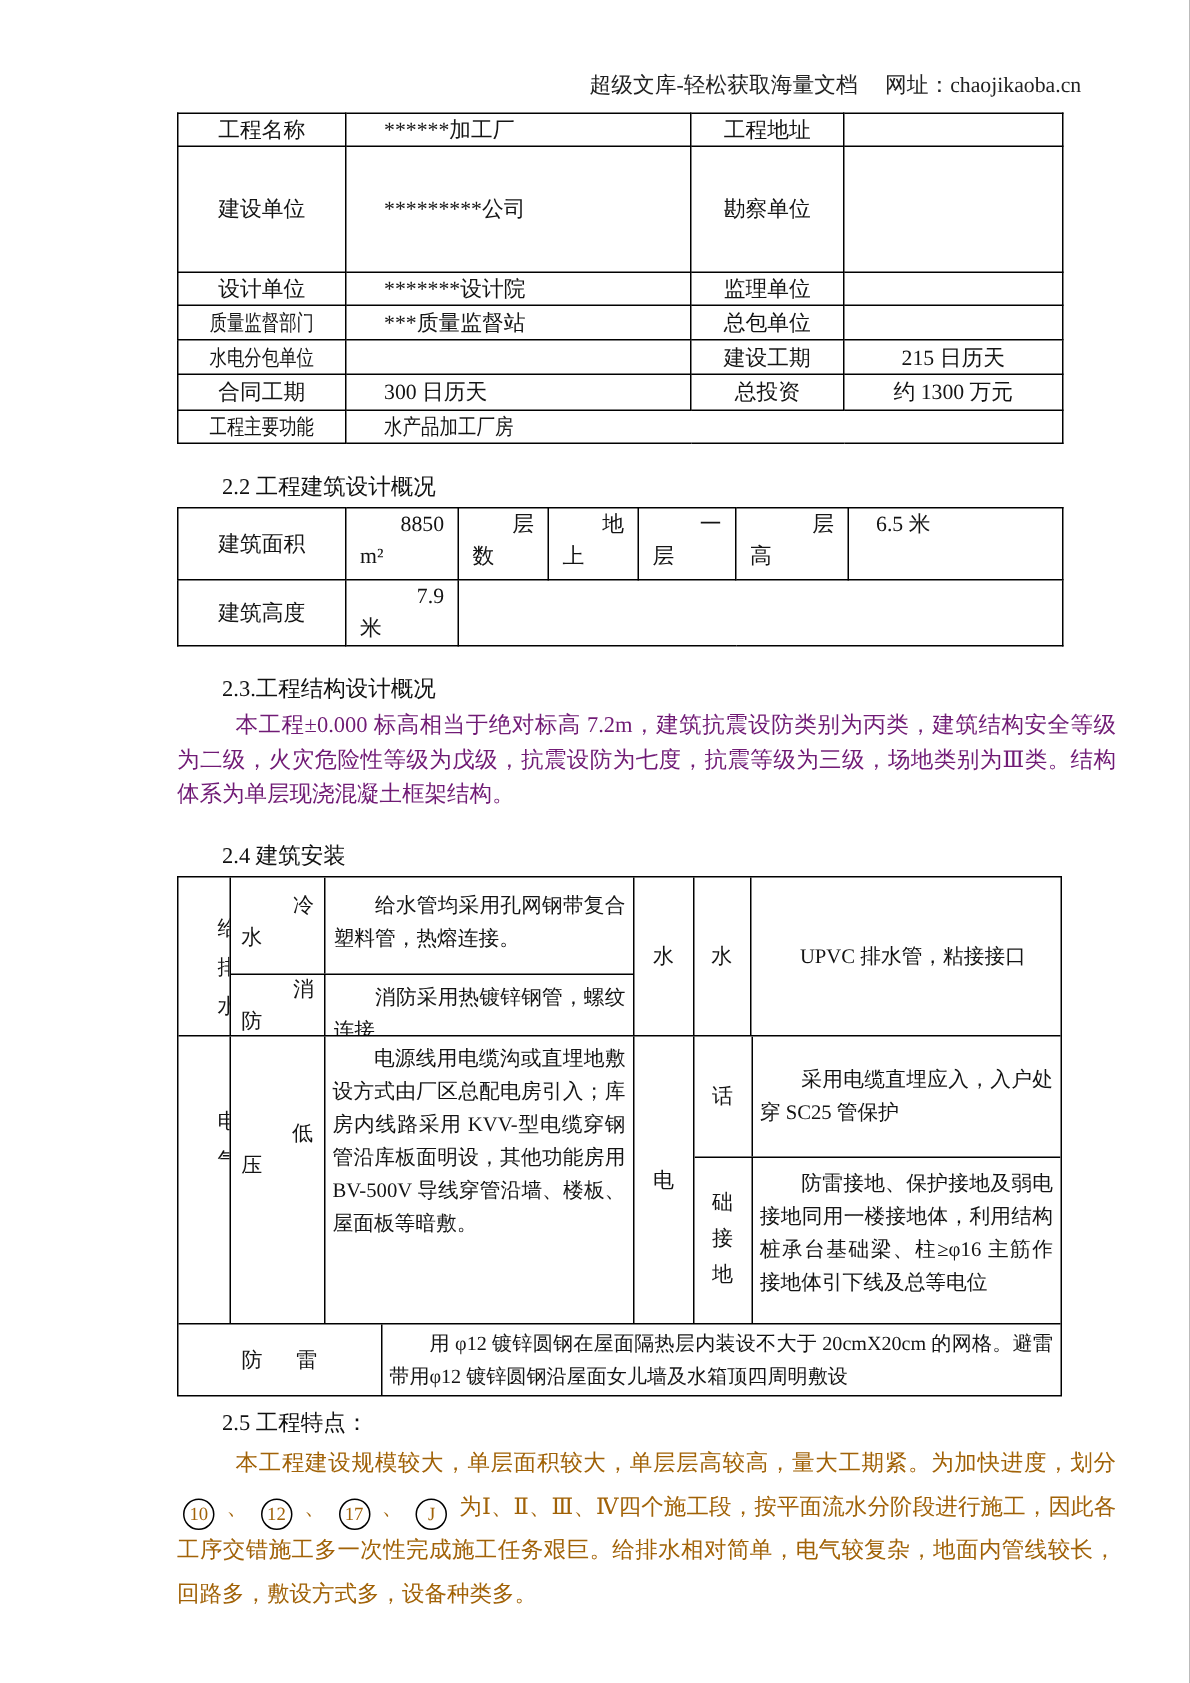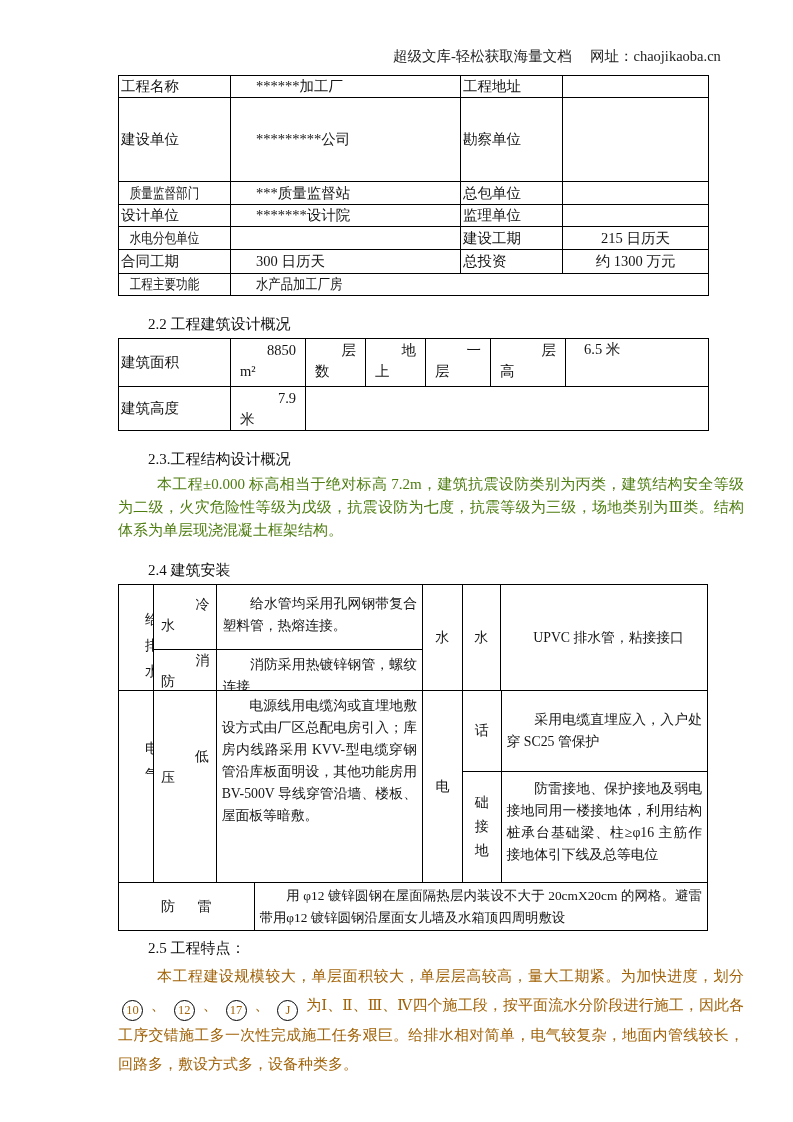--- a/index.html
+++ b/index.html
@@ -16,21 +16,21 @@
   }
   .doc-header {
     position: absolute; top: 47px; left: 393px;
     font-size: 14.5px; white-space: pre; color:#222;
   }
   .content {
     position: absolute; left: 118px; top: 75px; width: 626px;
   }
   table { border-collapse: collapse; table-layout: fixed; }
   td { border: 1px solid #000; vertical-align: middle; font-size: 14.5px; padding: 0 2px; overflow: hidden; }
-  .lblc { }
+  .lblc { text-align: center; }
   .valind { padding-left: 25px; text-align: left; }
   .valc { text-align: center; }
   .squeeze { display: inline-block; transform: scaleX(0.80); transform-origin: center; white-space: nowrap; }
   .squeeze-l { display: inline-block; transform: scaleX(0.85); transform-origin: left; white-space: nowrap; }
 
   .sec-heading { margin: 19px 0 4px 30px; font-size: 15px; color:#111; }
 
   
   .j2 .l1 { display: block; text-align: right; padding-right: 7px; line-height: 21px; }
   .j2 .l2 { display: block; text-align: left;  padding-left: 7px;  line-height: 21px; }
@@ -49,21 +49,21 @@
   .w207 { width: 207px; }
   .w40 { width: 40px; }
   .w38 { width: 38px; }
   .w208 { width: 208px; }
   .cv { display: flex; align-items: center; justify-content: center; }
   .vcenter { display: flex; align-items: center; }
   .vert { width: 1em; margin: 0 auto; word-break: break-all; line-height: 24px; text-align: center; }
   .lightlab { width: 135px; }
   .lightlab span { letter-spacing: 1.6em; text-indent: 1.6em; }
 
-  .para { font-size: 15px; line-height: 23px; text-align: justify; text-indent: 2.6em; color:#4d7c0f; }
+  .para { font-size: 15px; line-height: 23px; text-align: justify; text-indent: 2.6em; color:#701a75; }
   .para25 { font-size: 15px; line-height: 29px; text-align: justify; text-indent: 2.6em; color:#a16207; }
   .circ {
     display: inline-block; width: 21px; height: 21px; line-height: 19px;
     border: 1.6px solid #000; border-radius: 50%;
     text-align: center; font-size: 12.5px; text-indent: 0;
     vertical-align: -4px; margin: 0 4px;
   }
 </style>
 </head>
 <body>
@@ -87,30 +87,30 @@
         <td class="valind">******加工厂</td>
         <td class="lblc">工程地址</td>
         <td class="valc"></td>
       </tr>
       <tr style="height:84px;">
         <td class="lblc">建设单位</td>
         <td class="valind">*********公司</td>
         <td class="lblc">勘察单位</td>
         <td class="valc"></td>
       </tr>
+      <tr style="height:22px;">
+        <td class="lblc">设计单位</td>
+        <td class="valind">*******设计院</td>
+        <td class="lblc">监理单位</td>
+        <td class="valc"></td>
+      </tr>
       <tr style="height:23px;">
         <td class="lblc"><span class="squeeze">质量监督部门</span></td>
         <td class="valind">***质量监督站</td>
         <td class="lblc">总包单位</td>
-        <td class="valc"></td>
-      </tr>
-      <tr style="height:22px;">
-        <td class="lblc">设计单位</td>
-        <td class="valind">*******设计院</td>
-        <td class="lblc">监理单位</td>
         <td class="valc"></td>
       </tr>
       <tr style="height:23px;">
         <td class="lblc"><span class="squeeze">水电分包单位</span></td>
         <td class="valind"></td>
         <td class="lblc">建设工期</td>
         <td class="valc">215 日历天</td>
       </tr>
       <tr style="height:24px;">
         <td class="lblc">合同工期</td>

